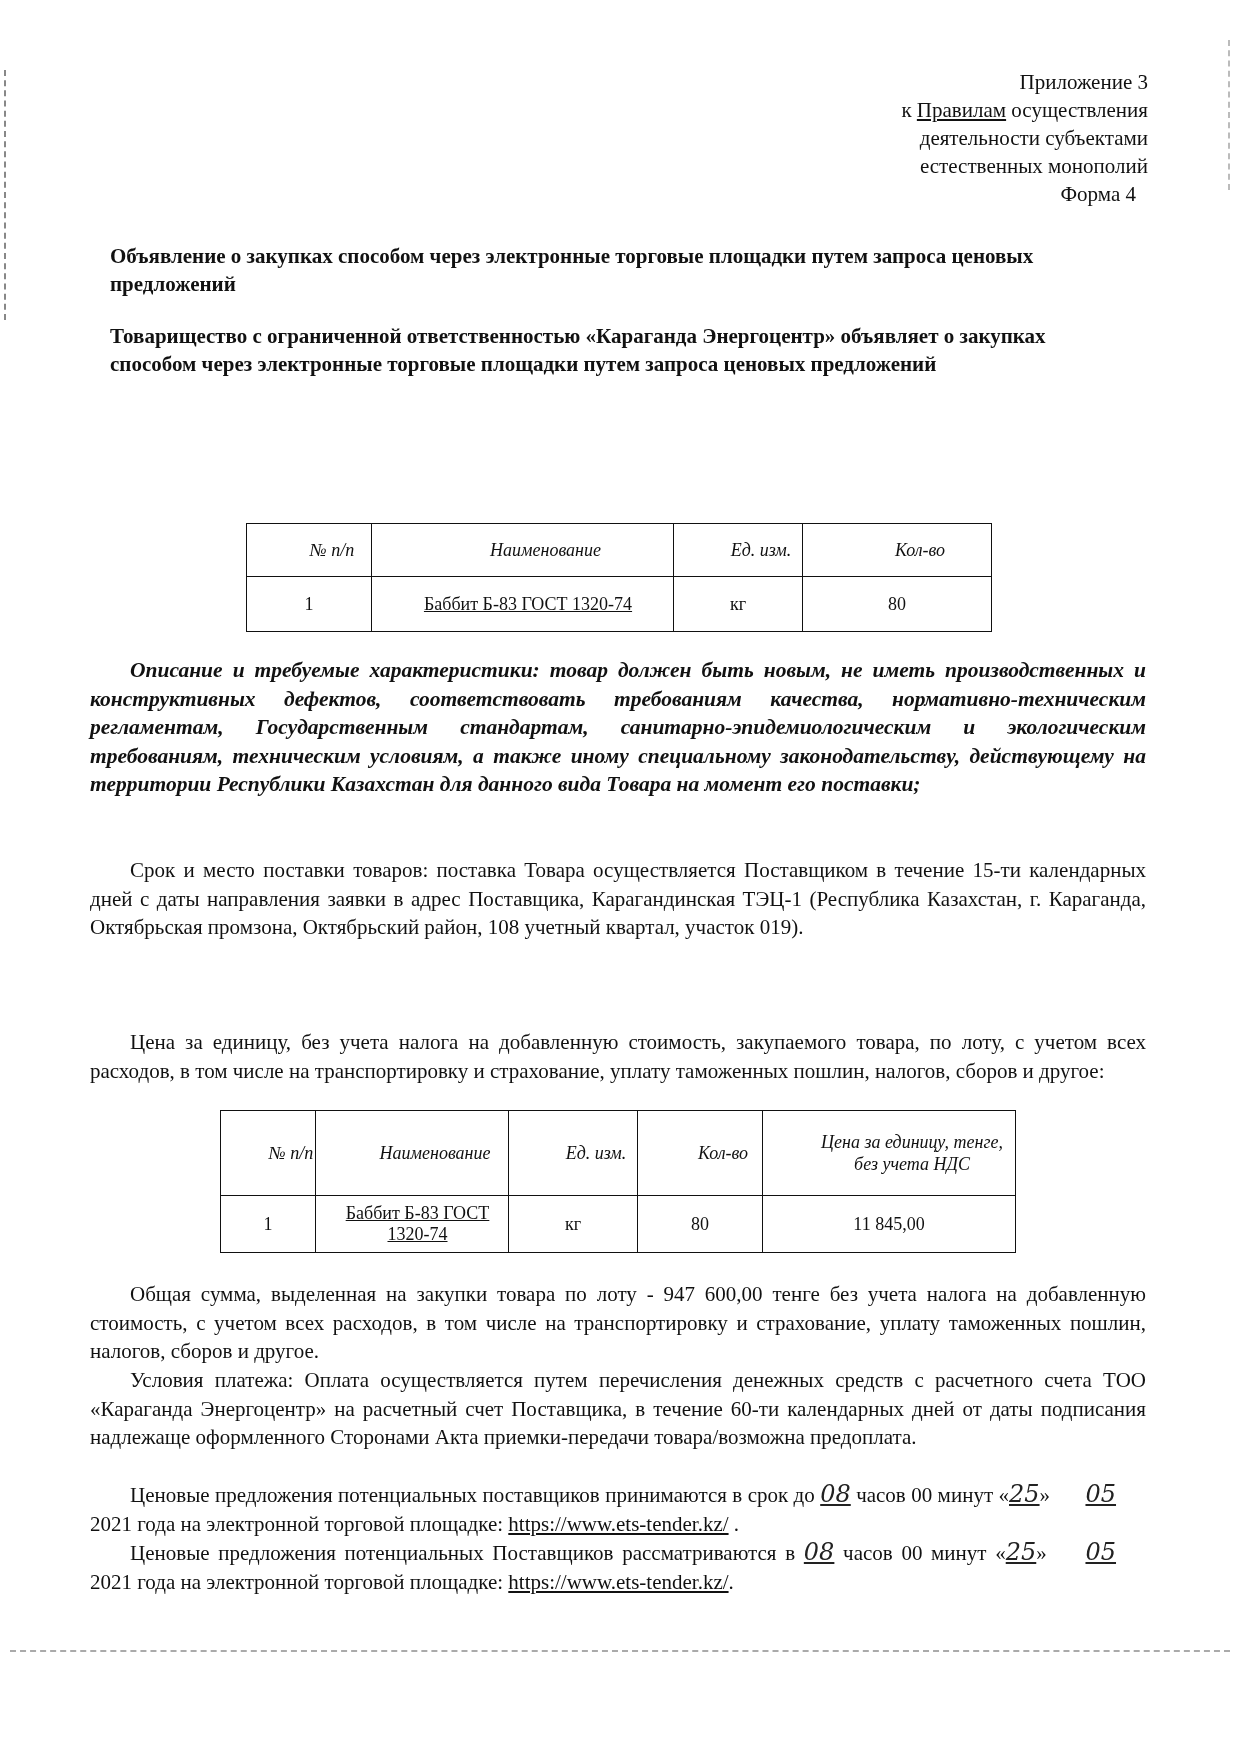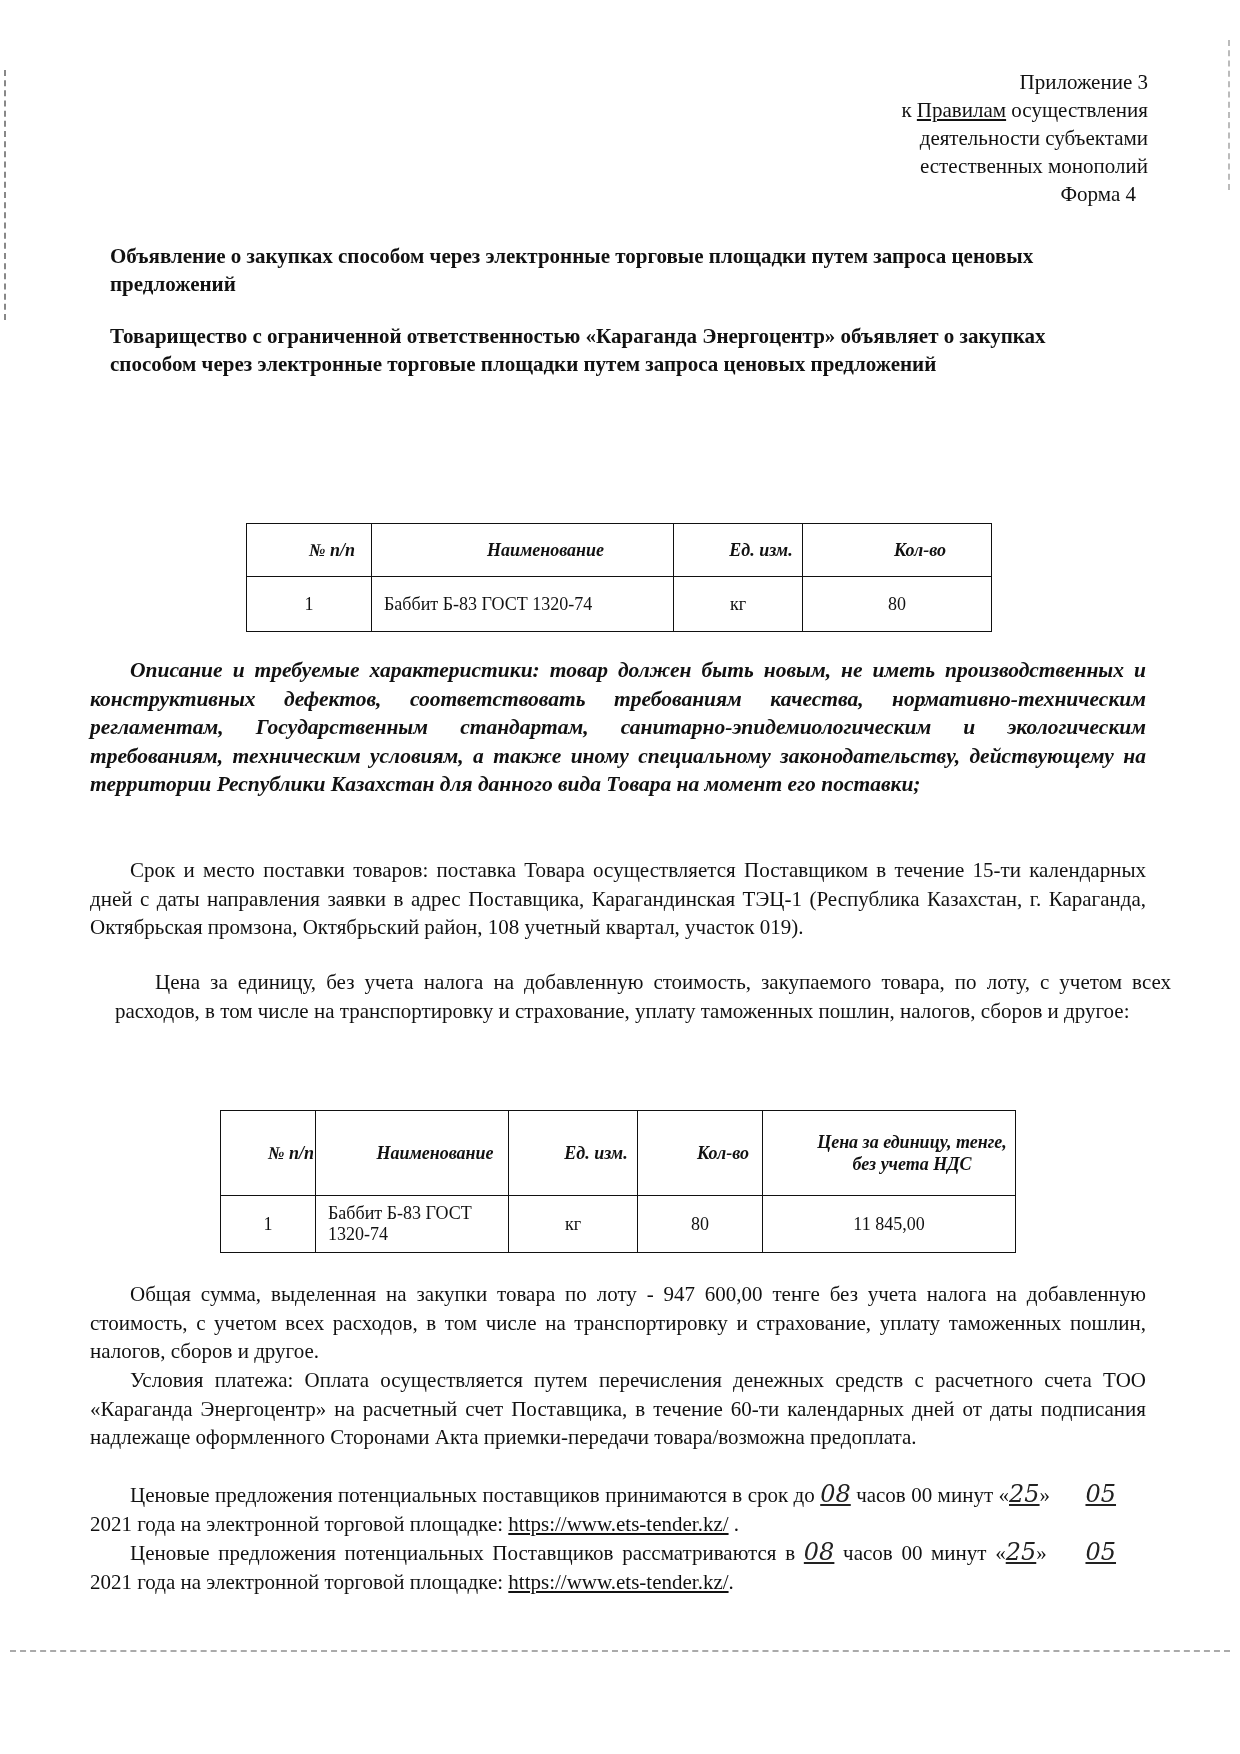--- a/index.html
+++ b/index.html
@@ -12,34 +12,34 @@
   .appendix .form { padding-right: 12px; }
   .title { position: absolute; left: 110px; width: 1020px; 
            font-weight: bold; font-size: 21px; line-height: 28px; font-family: "Liberation Serif", serif; }
   .t1 { top: 242px; }
   .t2 { top: 322px; }
   .lotline { position: absolute; left: 130px; top: 438px; font-size: 21px; }
   .lotline .hand { font-family: "DejaVu Serif", serif; font-style: italic; font-size: 30px;
                    color: #222; text-decoration: underline; letter-spacing: 1px; }
   table { border-collapse: collapse; position: absolute; }
   td, th { border: 1.5px solid #111; font-size: 18px; text-align: center; }
-  th { font-weight: bold; font-style: italic; padding-left: 47px; }
+  th { font-weight: normal; font-style: italic; padding-left: 47px; }
   .tbl1 { left: 246px; top: 523px; width: 746px; }
   .tbl1 th { height: 50px; }
   .tbl1 td { height: 52px; }
   .tbl2 { left: 220px; top: 1110px; width: 796px; }
   .tbl2 th { height: 82px; line-height: 22px; }
   .tbl2 td { height: 54px; }
-  td.name { text-align: left; padding-left: 12px; }
+  td.name { text-align: center; padding-left: 12px; text-decoration: underline; }
   .para { position: absolute; left: 90px; width: 1056px; font-size: 21px; line-height: 28.5px;
           text-align: justify; }
   .para .ind { display: inline-block; width: 40px; }
   .desc { top: 656px; font-style: italic; font-weight: bold; font-size: 21.5px; line-height: 28.5px; }
   .delivery { top: 856px; }
-  .price { top: 968px; margin-left: 25px; }
+  .price { top: 1028px; }
   .total { top: 1280px; }
   .payment { top: 1366px; }
   .offers { top: 1480px; }
   .hw { font-family: "DejaVu Serif", serif; font-style: italic; font-size: 24px; color: #222;
         text-decoration: underline; }
   .link { text-decoration: underline; }
   .scanline { position: absolute; left: 10px; top: 1650px; width: 1220px; border-top: 2px dashed #aaa; }
   .margin-marks { position: absolute; left: 4px; top: 70px; width: 3px; height: 250px;
                   border-left: 2px dashed #888; }
   .margin-marks-r { position: absolute; right: 8px; top: 40px; width: 2px; height: 150px;

